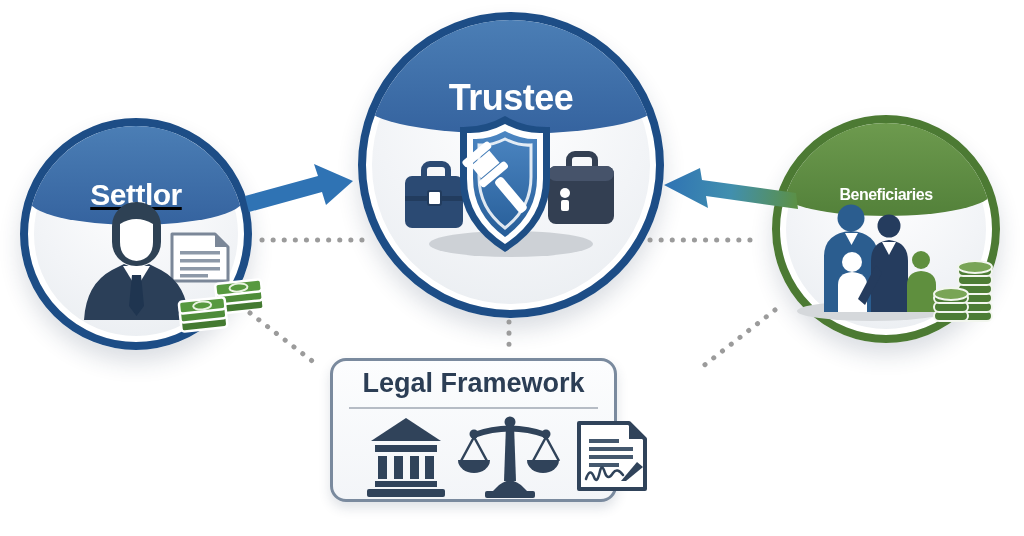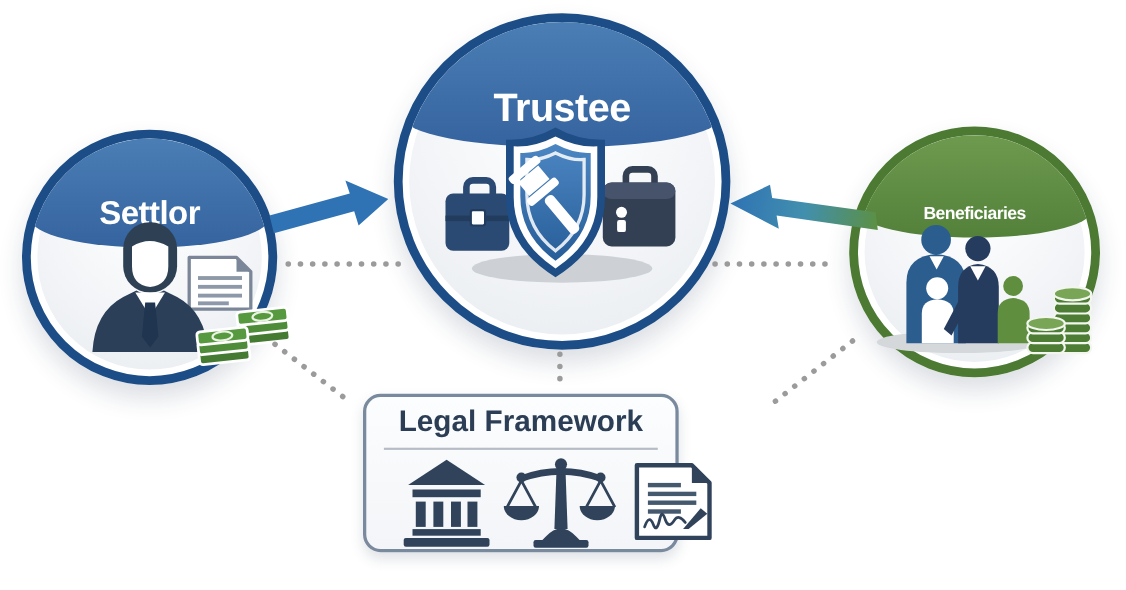--- a/index.html
+++ b/index.html
@@ -10,21 +10,21 @@
     box-shadow: inset 0 0 0 6px #ffffff, 0 12px 22px rgba(30,50,80,.16);
     overflow:hidden;}
   .circle.blue{border:8px solid #1d4d86;}
   .circle.green{border:8px solid #4c7a33;}
   .band{position:absolute;top:0;left:0;right:0;display:flex;align-items:flex-end;justify-content:center;}
   .band.blue{background:linear-gradient(180deg,#4b7eb5 0%, #35639f 100%);text-align:center;}
   .band.green{background:linear-gradient(180deg,#6d9a4e 0%, #53813a 100%);}
   .band span{color:#fff;font-weight:bold;letter-spacing:-0.5px;}
   .node svg{position:absolute;inset:0;overflow:visible;}
   #settlor{left:20px;top:118px;width:232px;height:232px;}
-  #settlor .band{height:86px;border-radius:0 0 50% 50% / 0 0 26px 26px;padding-bottom:13px;}
+  #settlor .band{height:86px;border-radius:0 0 50% 50% / 0 0 26px 26px;padding-bottom:13px;text-decoration:underline;}
   #settlor .band span{font-size:30px;}
   #trustee{left:358px;top:12px;width:306px;height:306px;}
   #trustee .band{height:99px;border-radius:0 0 50% 50% / 0 0 28px 28px;padding-bottom:15px;}
   #trustee .band span{font-size:36px;}
   #beneficiaries{left:772px;top:115px;width:228px;height:228px;}
   #beneficiaries .band{height:81px;border-radius:0 0 50% 50% / 0 0 24px 24px;padding-bottom:12px;}
   #beneficiaries .band span{font-size:16px;}
   .legal{position:absolute;left:330px;top:358px;width:287px;height:144px;z-index:2;
     border:3px solid #7a8a9e;border-radius:16px;
     background:linear-gradient(180deg,#fcfdfe,#f3f5f8);

